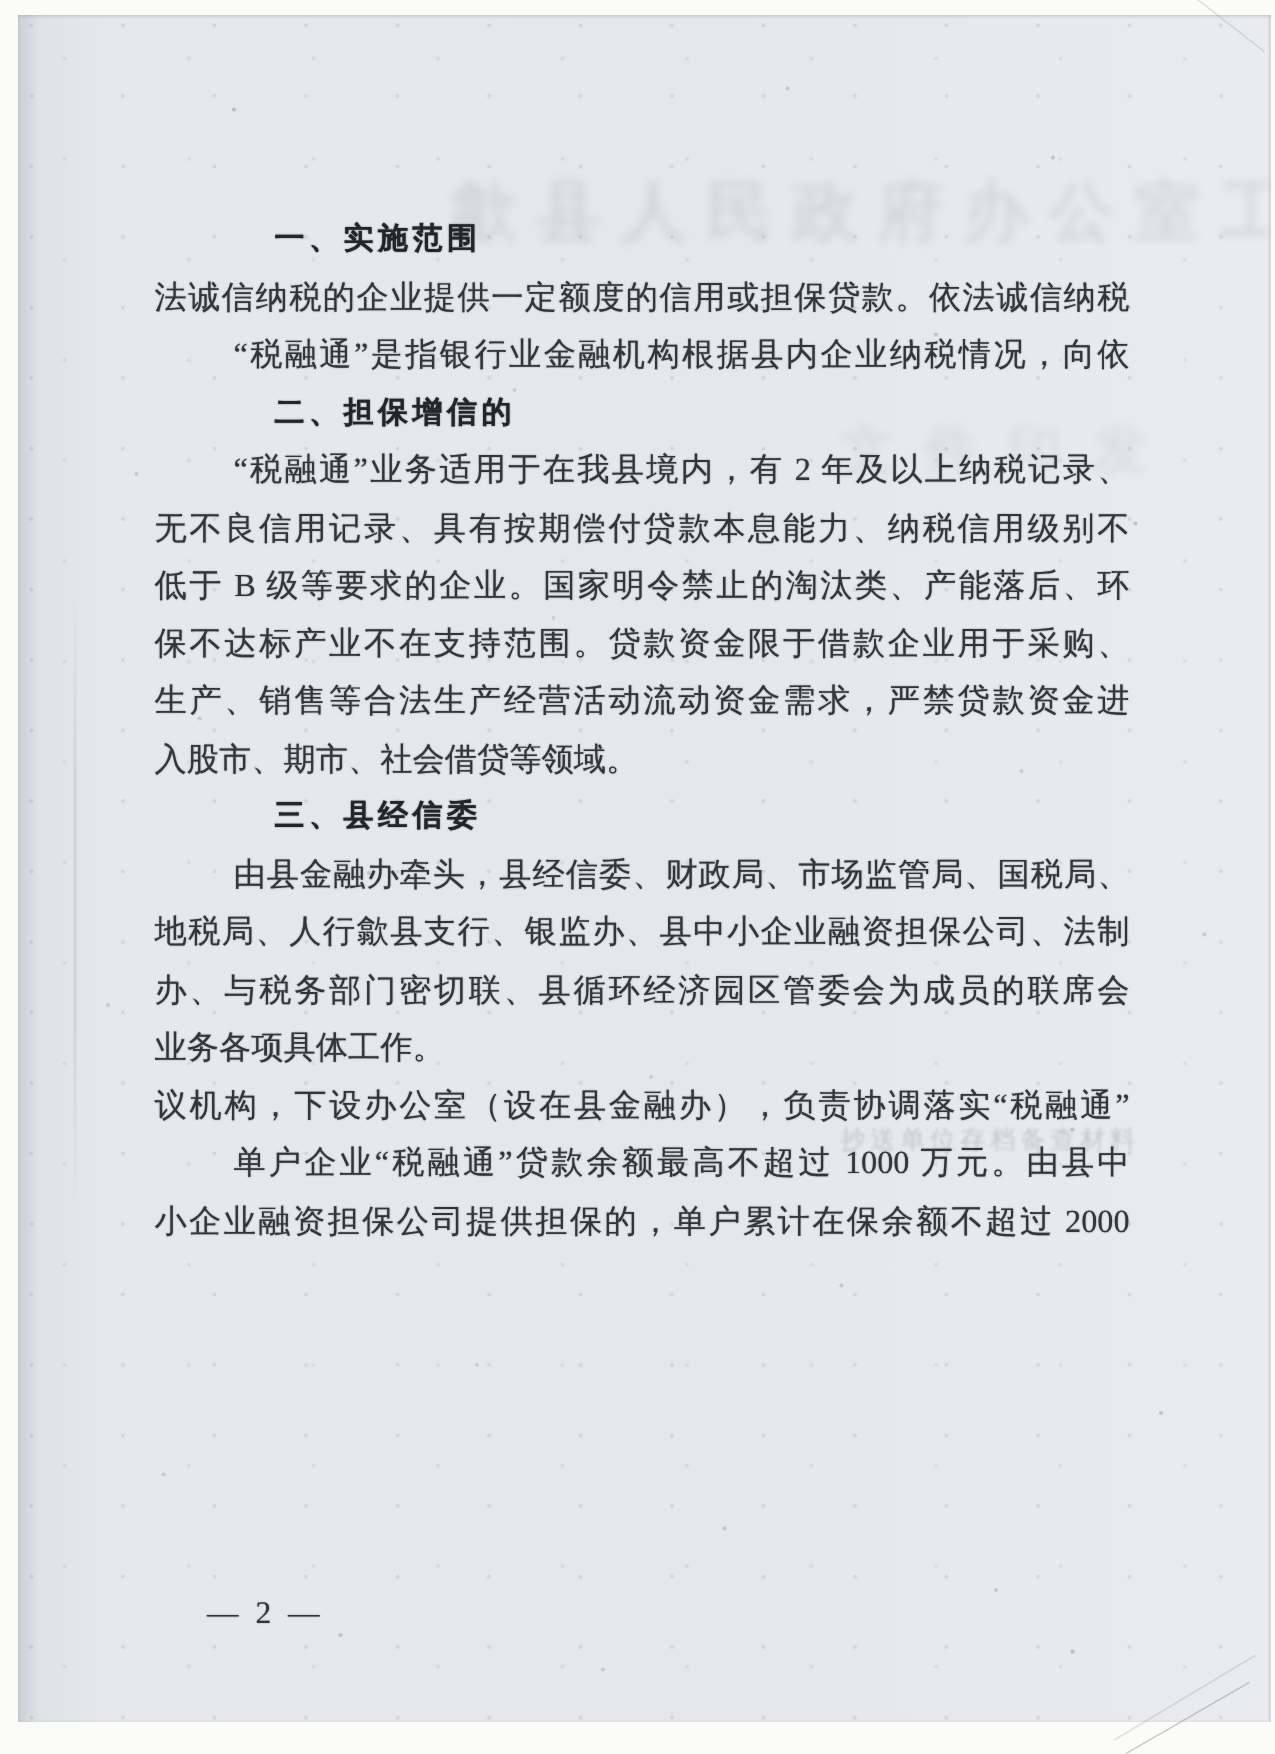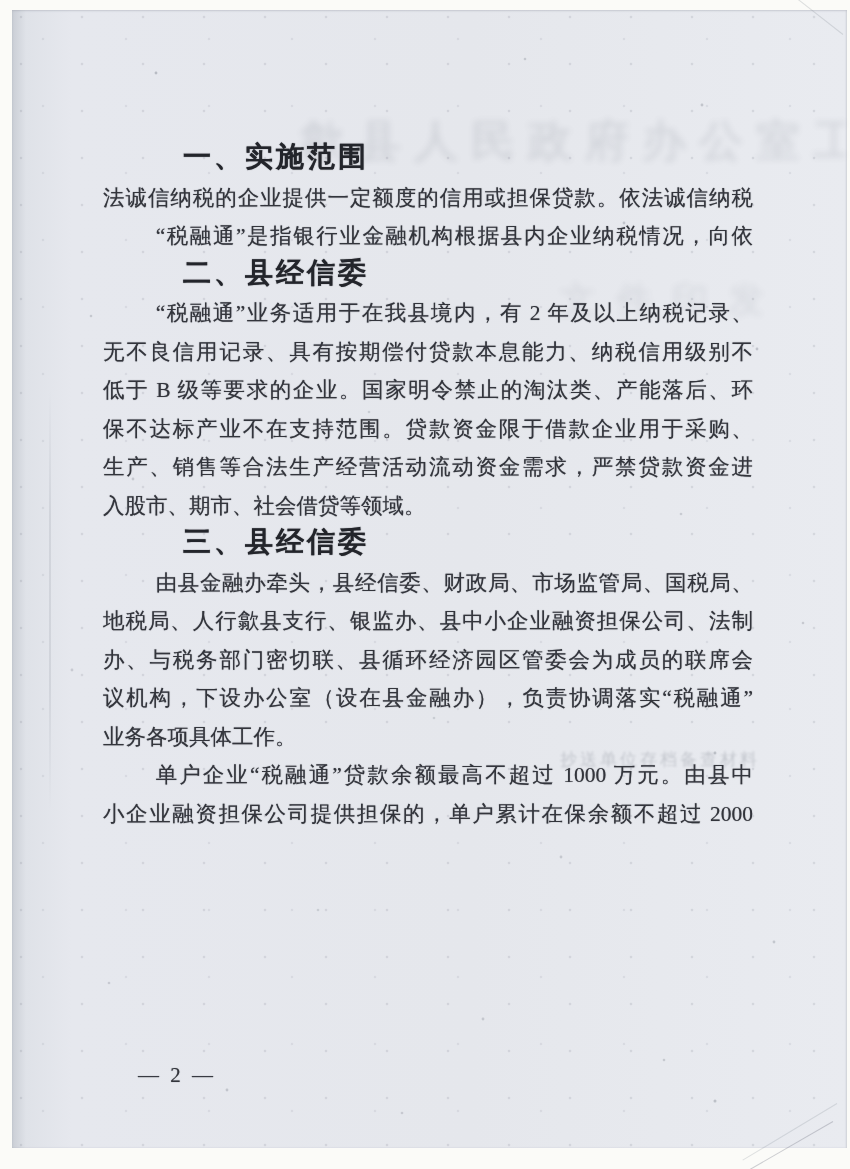--- a/index.html
+++ b/index.html
@@ -18,22 +18,22 @@
     background-size:61px 47px,83px 67px,100% 100%;
     box-shadow:inset 0 1px 2px rgba(150,155,165,.35), inset -1px 0 2px rgba(160,164,172,.25);
   }
   
   #doc-flow{
     position:absolute;left:91px;top:130px;width:650px;
     font-size:21.5px;line-height:38.5px;color:#33353c;
     text-shadow:0 0 1px rgba(45,47,55,.65);
   }
   .heading{
-    font-family:Liberation Mono, monospace;
-    font-weight:700;font-size:28px;letter-spacing:3px;
+    font-family:Liberation Sans, sans-serif;
+    font-weight:700;font-size:20px;letter-spacing:3px;
     padding-left:80px;color:#23252b;
     text-shadow:0 0 1px rgba(30,32,38,.8);
   }
   .line{text-align:justify;text-align-last:justify;}
   .line.first{text-indent:2.45em;}
   .line.para-end{text-align-last:left;}
   
   .pagenum{
     position:absolute;left:126px;top:1046px;
     font-size:21px;line-height:38px;letter-spacing:3px;color:#33353c;
@@ -90,36 +90,36 @@
   <div class="ghost" id="ghost-top">歙县人民政府办公室工作</div>
   <div class="ghost" id="ghost-mid">文件印发</div>
   <div class="ghost" id="ghost-small">抄送单位存档备查材料</div>
 
   <div id="doc-flow">
       <div class="heading">一、实施范围</div>
       <div class="para">
         <div class="line">法诚信纳税的企业提供一定额度的信用或担保贷款。依法诚信纳税</div>
         <div class="line first">“税融通”是指银行业金融机构根据县内企业纳税情况，向依</div>
       </div>
-      <div class="heading">二、县经信委</div>
+      <div class="heading">二、担保增信的</div>
       <div class="para">
         <div class="line first">“税融通”业务适用于在我县境内，有 2 年及以上纳税记录、</div>
         <div class="line">无不良信用记录、具有按期偿付贷款本息能力、纳税信用级别不</div>
         <div class="line">低于 B 级等要求的企业。国家明令禁止的淘汰类、产能落后、环</div>
         <div class="line">保不达标产业不在支持范围。贷款资金限于借款企业用于采购、</div>
         <div class="line">生产、销售等合法生产经营活动流动资金需求，严禁贷款资金进</div>
         <div class="line para-end">入股市、期市、社会借贷等领域。</div>
       </div>
       <div class="heading">三、县经信委</div>
       <div class="para">
         <div class="line first">由县金融办牵头，县经信委、财政局、市场监管局、国税局、</div>
         <div class="line">地税局、人行歙县支行、银监办、县中小企业融资担保公司、法制</div>
         <div class="line">办、与税务部门密切联、县循环经济园区管委会为成员的联席会</div>
+        <div class="line para-end">业务各项具体工作。</div>
         <div class="line">议机构，下设办公室（设在县金融办），负责协调落实“税融通”</div>
-        <div class="line para-end">业务各项具体工作。</div>
       </div>
       <div class="para">
         <div class="line first">单户企业“税融通”贷款余额最高不超过 1000 万元。由县中</div>
         <div class="line">小企业融资担保公司提供担保的，单户累计在保余额不超过 2000</div>
       </div>
     </div>
 
   <div class="pagenum">— 2 —</div>
 
   <div class="specks"></div>

